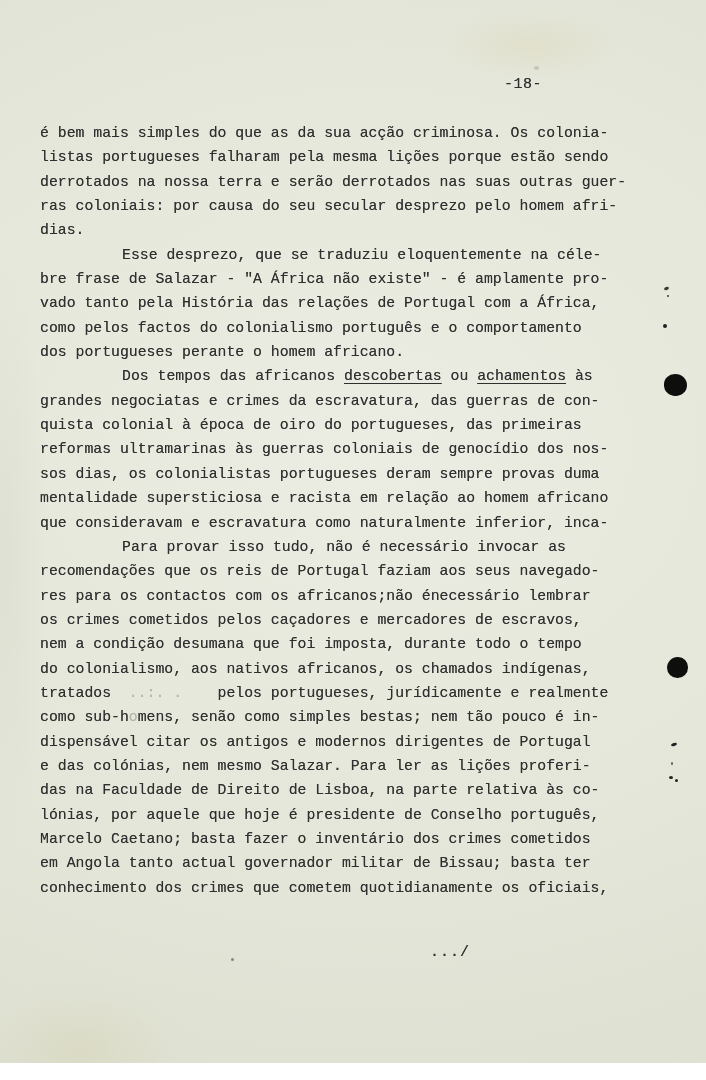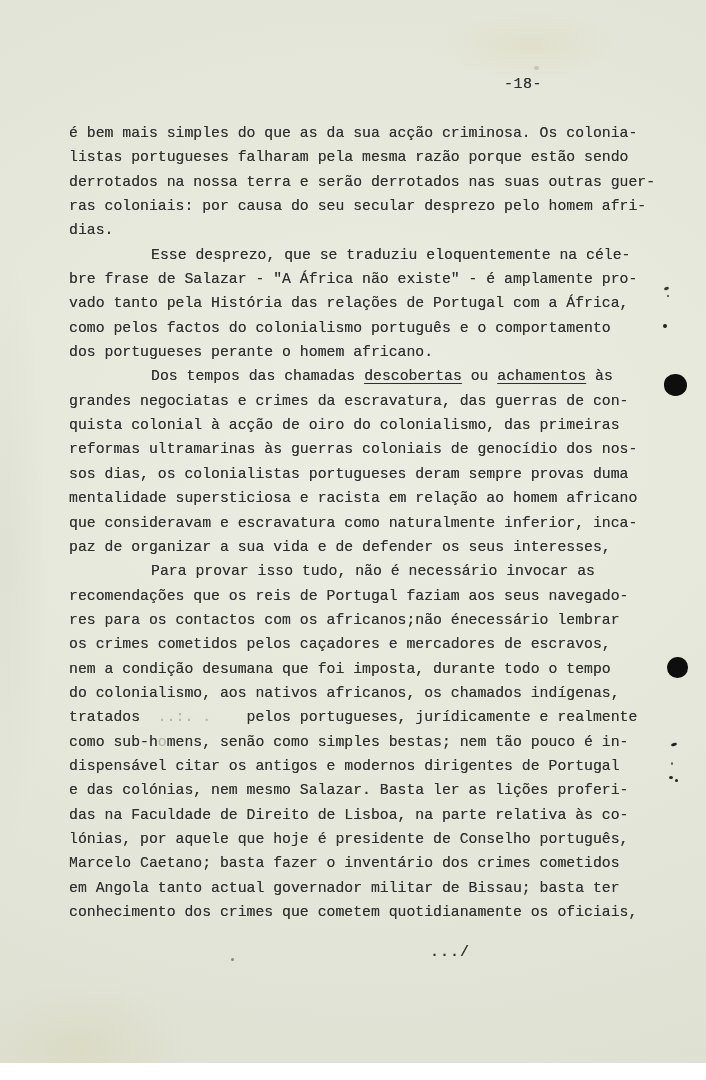--- a/index.html
+++ b/index.html
@@ -18,21 +18,21 @@
   .stain.bottomleft{left:-30px;top:980px;width:220px;height:140px;background:radial-gradient(ellipse,rgba(208,204,164,.30),rgba(208,204,164,0) 70%);}
   .stain.leftedge{left:-40px;top:250px;width:90px;height:600px;background:radial-gradient(ellipse,rgba(190,190,172,.18),rgba(190,190,172,0) 70%);}
   .bottom-edge{position:absolute;left:0;top:1070px;width:706px;height:10px;
     background:linear-gradient(to bottom,rgba(170,172,152,0),rgba(150,152,132,.45));}
 
   .page-number{position:absolute;left:504px;top:76px;font-size:15px;letter-spacing:.5px;
     text-shadow:0 0 .5px rgba(40,40,40,.65);}
 
   .text-block{position:absolute;left:40px;top:121px;width:610px;font-size:14.8px;
     text-shadow:0 0 .5px rgba(40,40,40,.6);}
-  .line{height:24.35px;line-height:24.35px;white-space:pre;margin-left:29px;}
+  .line{height:24.35px;line-height:24.35px;white-space:pre;}
   .line.indent{padding-left:82px;}
   .line .u{text-decoration:underline;text-underline-offset:3px;}
   .line .faint{opacity:.28;}
 
   .continuation{position:absolute;left:430px;top:944px;font-size:15px;letter-spacing:1px;
     text-shadow:0 0 .5px rgba(40,40,40,.6);}
 
   .blot{position:absolute;background:#0e0e0c;pointer-events:none;}
   .blot.big1{left:664px;top:374px;width:23px;height:22px;border-radius:48% 52% 50% 50%;}
   .blot.big2{left:667px;top:657px;width:21px;height:21px;border-radius:52% 48% 50% 50%;}
@@ -54,47 +54,46 @@
 
   <div class="stain top"></div>
   <div class="stain bottomleft"></div>
   <div class="stain leftedge"></div>
   <div class="bottom-edge"></div>
 
   <div class="page-number">-18-</div>
 
   <div class="text-block" id="text-block">
       <div class="line"><span>é bem mais simples do que as da sua acção criminosa. Os colonia-</span></div>
-      <div class="line"><span>listas portugueses falharam pela mesma razão porque estão sendo</span></div>
+      <div class="line"><span>listas portugueses falharam pela mesma lições porque estão sendo</span></div>
       <div class="line"><span>derrotados na nossa terra e serão derrotados nas suas outras guer-</span></div>
       <div class="line"><span>ras coloniais: por causa do seu secular desprezo pelo homem afri-</span></div>
       <div class="line"><span>dias.</span></div>
       <div class="line indent"><span>Esse desprezo, que se traduziu eloquentemente na céle-</span></div>
       <div class="line"><span>bre frase de Salazar - "A África não existe" - é amplamente pro-</span></div>
       <div class="line"><span>vado tanto pela História das relações de Portugal com a África,</span></div>
       <div class="line"><span>como pelos factos do colonialismo português e o comportamento</span></div>
       <div class="line"><span>dos portugueses perante o homem africano.</span></div>
-      <div class="line indent"><span>Dos tempos das chamadas </span><span class="u">descobertas</span><span> ou </span><span class="u">achamentos</span><span> às</span></div>
+      <div class="line indent"><span>Dos tempos das africanos </span><span class="u">descobertas</span><span> ou </span><span class="u">achamentos</span><span> às</span></div>
       <div class="line"><span>grandes negociatas e crimes da escravatura, das guerras de con-</span></div>
-      <div class="line"><span>quista colonial à acção de oiro do colonialismo, das primeiras</span></div>
+      <div class="line"><span>quista colonial à época de oiro do portugueses, das primeiras</span></div>
       <div class="line"><span>reformas ultramarinas às guerras coloniais de genocídio dos nos-</span></div>
       <div class="line"><span>sos dias, os colonialistas portugueses deram sempre provas duma</span></div>
       <div class="line"><span>mentalidade supersticiosa e racista em relação ao homem africano</span></div>
       <div class="line"><span>que consideravam e escravatura como naturalmente inferior, inca-</span></div>
-      <div class="line"><span>paz de organizar a sua vida e de defender os seus interesses,</span></div>
       <div class="line indent"><span>Para provar isso tudo, não é necessário invocar as</span></div>
       <div class="line"><span>recomendações que os reis de Portugal faziam aos seus navegado-</span></div>
       <div class="line"><span>res para os contactos com os africanos;não énecessário lembrar</span></div>
       <div class="line"><span>os crimes cometidos pelos caçadores e mercadores de escravos,</span></div>
       <div class="line"><span>nem a condição desumana que foi imposta, durante todo o tempo</span></div>
       <div class="line"><span>do colonialismo, aos nativos africanos, os chamados indígenas,</span></div>
       <div class="line"><span>tratados  </span><span class="faint">..:. .</span><span>    pelos portugueses, jurídicamente e realmente</span></div>
       <div class="line"><span>como sub-h</span><span class="faint">o</span><span>mens, senão como simples bestas; nem tão pouco é in-</span></div>
       <div class="line"><span>dispensável citar os antigos e modernos dirigentes de Portugal</span></div>
-      <div class="line"><span>e das colónias, nem mesmo Salazar. Basta ler as lições proferi-</span></div>
+      <div class="line"><span>e das colónias, nem mesmo Salazar. Para ler as lições proferi-</span></div>
       <div class="line"><span>das na Faculdade de Direito de Lisboa, na parte relativa às co-</span></div>
       <div class="line"><span>lónias, por aquele que hoje é presidente de Conselho português,</span></div>
       <div class="line"><span>Marcelo Caetano; basta fazer o inventário dos crimes cometidos</span></div>
       <div class="line"><span>em Angola tanto actual governador militar de Bissau; basta ter</span></div>
       <div class="line"><span>conhecimento dos crimes que cometem quotidianamente os oficiais,</span></div>
     </div>
 
   <div class="continuation">.../</div>
 
   <div class="blot big1"></div>

